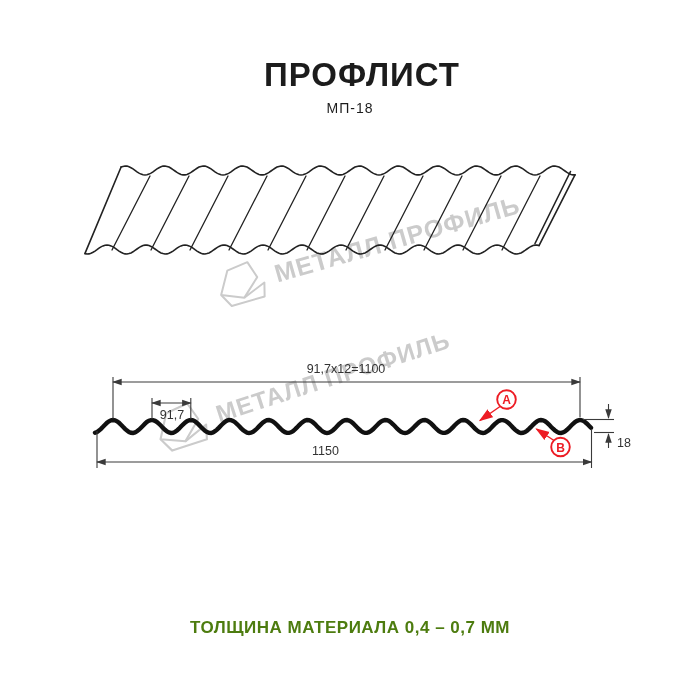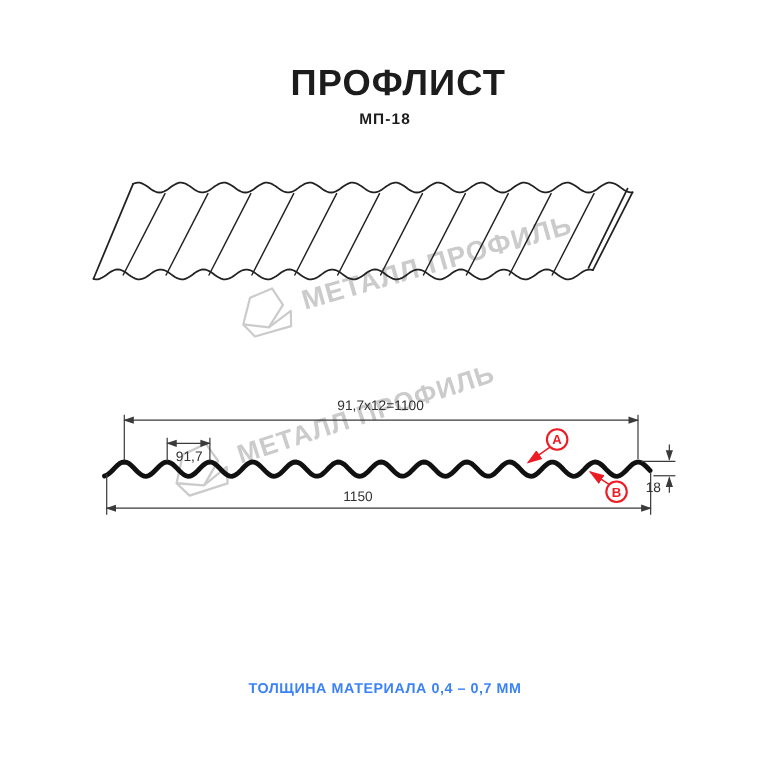--- a/index.html
+++ b/index.html
@@ -1,38 +1,38 @@
 <!DOCTYPE html>
 <html><head>
 <meta charset="utf-8">
 <style>
   html,body{margin:0;padding:0;background:#fff}
   .page{position:relative;width:700px;height:700px;background:#fff;overflow:hidden;
         font-family:"Liberation Sans",sans-serif;color:#1c1c1c}
   .title{position:absolute;top:56px;left:12px;width:700px;text-align:center;
          font-size:33px;font-weight:800;letter-spacing:1px;color:#1c1c1c}
   .subtitle{position:absolute;top:100px;left:0;width:700px;text-align:center;
-         font-size:14px;font-weight:700;letter-spacing:1px;color:#1c1c1c}
+         font-size:14px;font-weight:400;letter-spacing:1px;color:#1c1c1c}
   .wm{position:absolute;display:flex;align-items:center;gap:9px;color:#cbcbcb;
       font-weight:700;white-space:nowrap;z-index:1}
   .wm-text{font-size:25px;letter-spacing:1px}
   .wm1{left:214px;top:262px;transform:rotate(-16deg);transform-origin:26px 24px}
   .wm2{left:152px;top:404px;transform:rotate(-18deg);transform-origin:28px 24px}
   .wm2 .wm-text{font-size:24px}
   #draw{position:absolute;left:0;top:0;z-index:2;pointer-events:none}
   .dim{position:absolute;z-index:3;font-size:12.5px;color:#333}
   .l1100{left:276px;top:362px;width:140px;text-align:center}
   .l917{left:142px;top:408px;width:60px;text-align:center}
   .l1150{left:312px;top:444px;width:60px;}
-  .l18{left:587px;top:436px}
+  .l18{left:617px;top:436px}
   .pt{position:absolute;z-index:3;font-size:12px;font-weight:600;color:#ed1c24;text-align:center}
   .pa{left:498px;top:393px;width:17px}
   .pb{left:552px;top:441px;width:17px}
   .footer{position:absolute;top:618px;left:0;width:700px;text-align:center;
-          font-size:13px;font-weight:700;letter-spacing:.5px;color:#3b82f6}
+          font-size:17px;font-weight:700;letter-spacing:.5px;color:#4d7c0f}
 </style>
 </head>
 <body>
 
 <div class="page">
 
   <div class="title">ПРОФЛИСТ</div>
   <div class="subtitle">МП-18</div>
 
   <div class="wm wm1">

